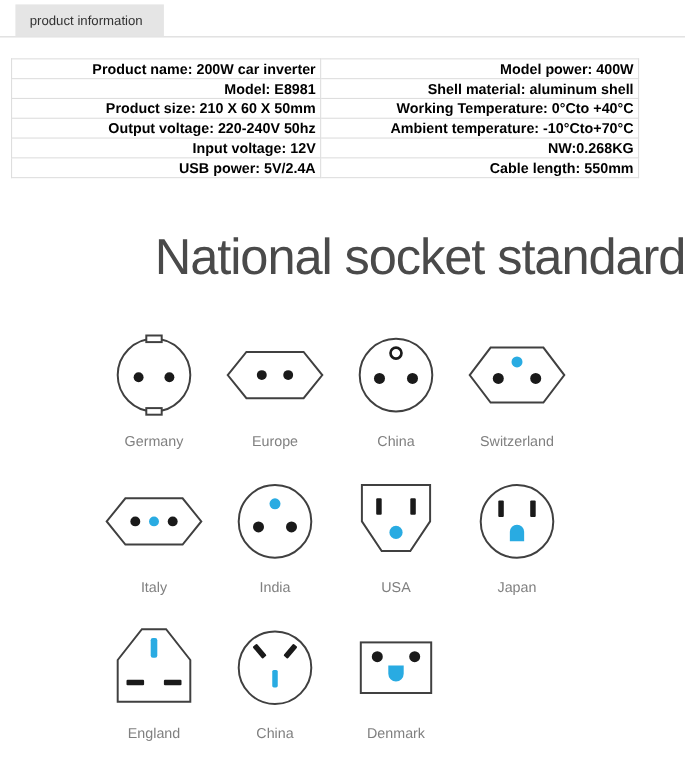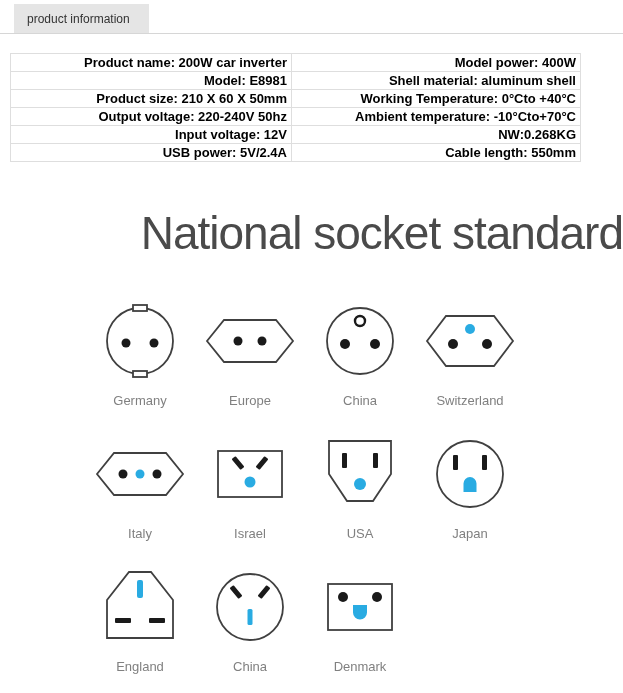--- a/index.html
+++ b/index.html
@@ -135,30 +135,30 @@
   <div class="socket-cell">
     <svg width="110" height="90" viewBox="0 0 110 90">
       <polygon class="stroked" points="12,42 29,21 81,21 98,42 81,63 29,63"></polygon>
       <circle class="pin" cx="38" cy="42" r="4.5"></circle>
       <circle class="blue" cx="55" cy="42" r="4.5"></circle>
       <circle class="pin" cx="72" cy="42" r="4.5"></circle>
     </svg>
     <div class="socket-label">Italy</div>
   </div>
 
-
-  <div class="socket-cell">
-    <svg width="110" height="90" viewBox="0 0 110 90">
-      <rect class="stroked" x="23" y="19" width="64" height="46"></rect>
-      <rect class="pin" x="40.5" y="24" width="5" height="14" rx="1" transform="rotate(-40 43 31)"></rect>
-      <rect class="pin" x="64.5" y="24" width="5" height="14" rx="1" transform="rotate(40 67 31)"></rect>
-      <circle class="blue" cx="55" cy="50" r="5.5"></circle>
-    </svg>
-    <div class="socket-label">Israel</div>
-  </div>
+  <div class="socket-cell">
+    <svg width="110" height="90" viewBox="0 0 110 90">
+      <circle class="stroked" cx="55" cy="42" r="33"></circle>
+      <circle class="blue" cx="55" cy="26" r="5"></circle>
+      <circle class="pin" cx="40" cy="47" r="5"></circle>
+      <circle class="pin" cx="70" cy="47" r="5"></circle>
+    </svg>
+    <div class="socket-label">India</div>
+  </div>
+
 
   <div class="socket-cell">
     <svg width="110" height="90" viewBox="0 0 110 90">
       <polygon class="stroked" points="24,9 86,9 86,42 68,69 42,69 24,42"></polygon>
       <rect class="pin" x="37" y="21" width="5" height="15" rx="1"></rect>
       <rect class="pin" x="68" y="21" width="5" height="15" rx="1"></rect>
       <circle class="blue" cx="55" cy="52" r="6"></circle>
     </svg>
     <div class="socket-label">USA</div>
   </div>

